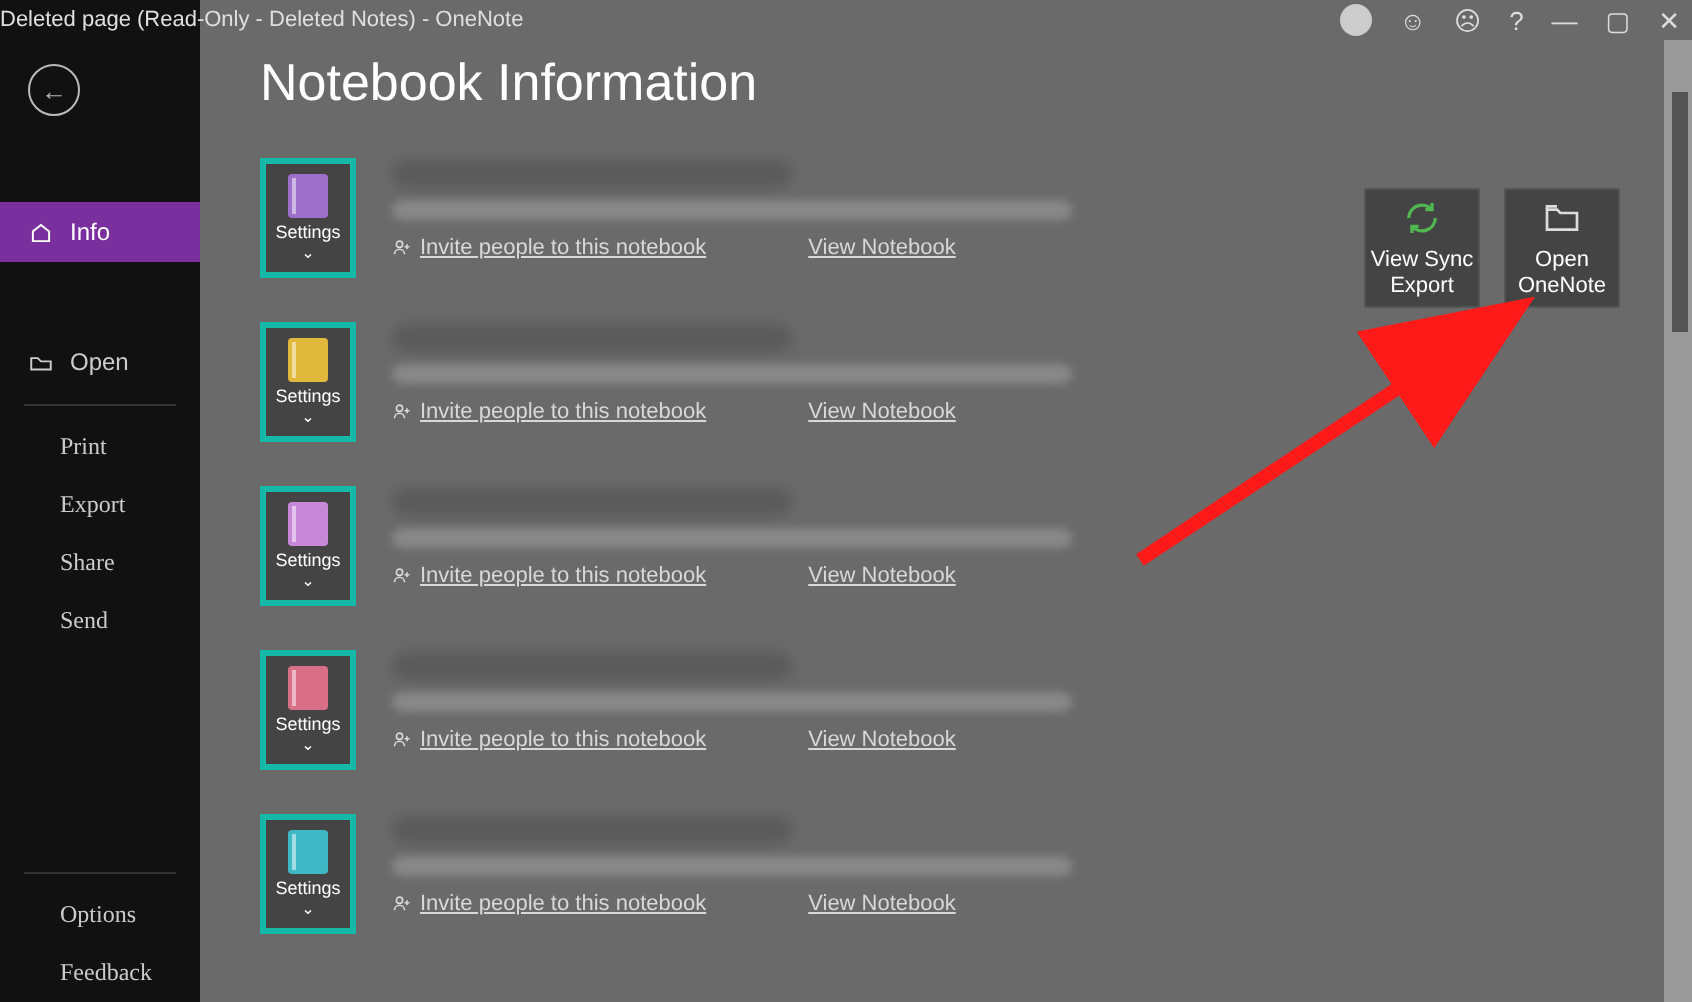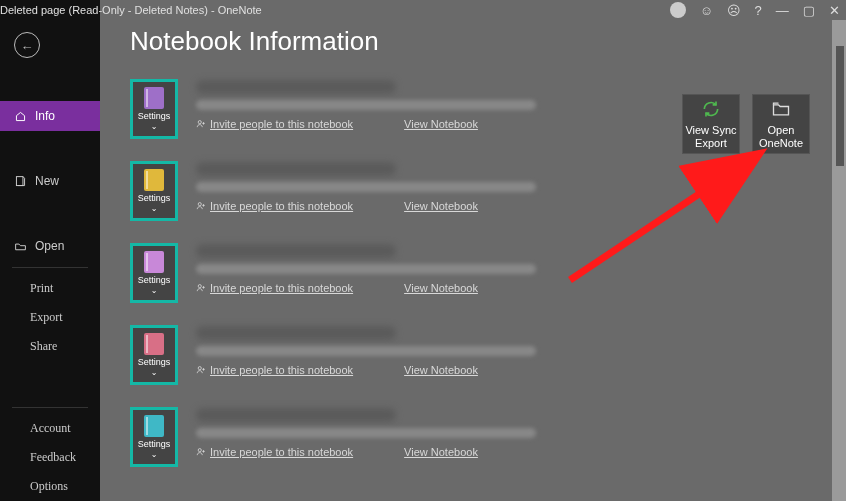--- a/index.html
+++ b/index.html
@@ -132,48 +132,39 @@
       <span class="side-icon">
         <svg viewBox="0 0 16 16" fill="none" stroke="currentColor" stroke-width="1.2">
             <path d="M3 7 L8 3 L13 7 V13 H3 Z"></path>
           </svg>
       </span>
       <span>Info</span>
     </div>
     <div class="side-item">
       <span class="side-icon">
         <svg viewBox="0 0 16 16" fill="none" stroke="currentColor" stroke-width="1.2">
-            <rect x="3" y="2" width="8" height="11"></rect>
-            <path d="M11 2 L13 4 V13 H5"></path>
-          </svg>
-      </span>
-      <span>New</span>
-    </div>
-    <div class="side-item">
-      <span class="side-icon">
-        <svg viewBox="0 0 16 16" fill="none" stroke="currentColor" stroke-width="1.2">
             <path d="M2 5 H6 L8 7 H14 V12 H2 Z"></path>
           </svg>
       </span>
       <span>Open</span>
     </div>
 
     <div class="side-divider"></div>
 
     <div class="side-sub">Print</div>
     <div class="side-sub">Export</div>
     <div class="side-sub">Share</div>
+    <div class="side-sub">Send</div>
 
     <div class="side-spacer"></div>
     <div class="side-divider"></div>
 
     <div class="side-bottom">
-      <div class="side-sub">Account</div>
+      <div class="side-sub">Options</div>
       <div class="side-sub">Feedback</div>
-      <div class="side-sub">Options</div>
     </div>
   </div>
 
   <div class="main">
     <div class="page-title">Notebook Information</div>
 
     <div class="actions">
       <div class="tile">
         <svg viewBox="0 0 24 24" fill="none" stroke="#4fb84f" stroke-width="2">
           <path d="M4 12a8 8 0 0 1 14-5M20 12a8 8 0 0 1-14 5"></path>

